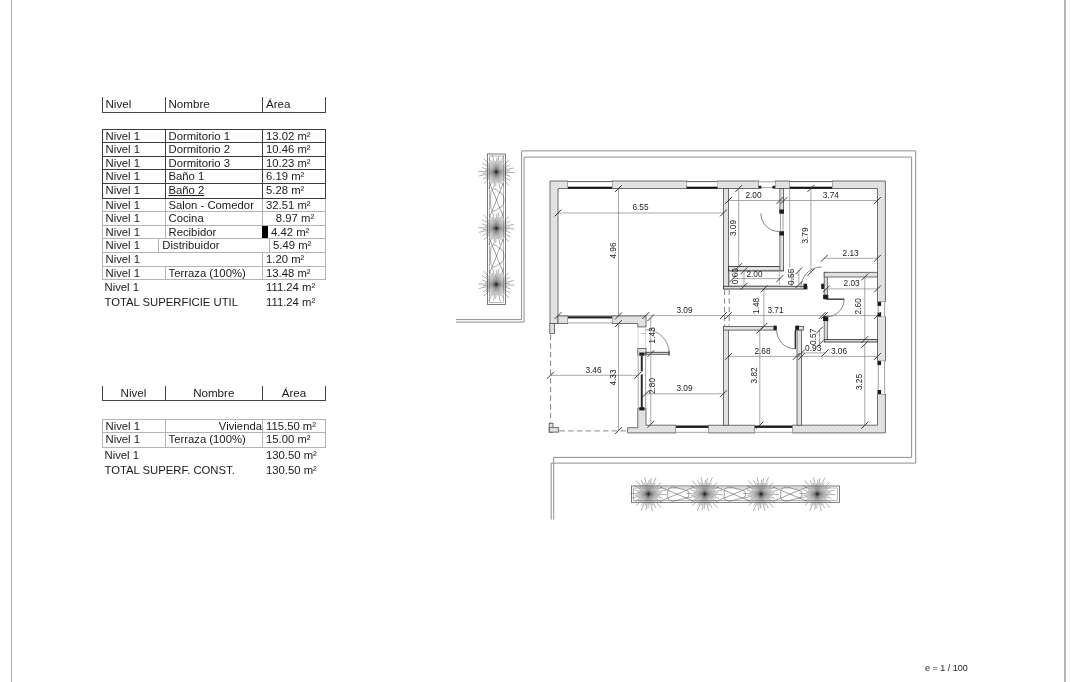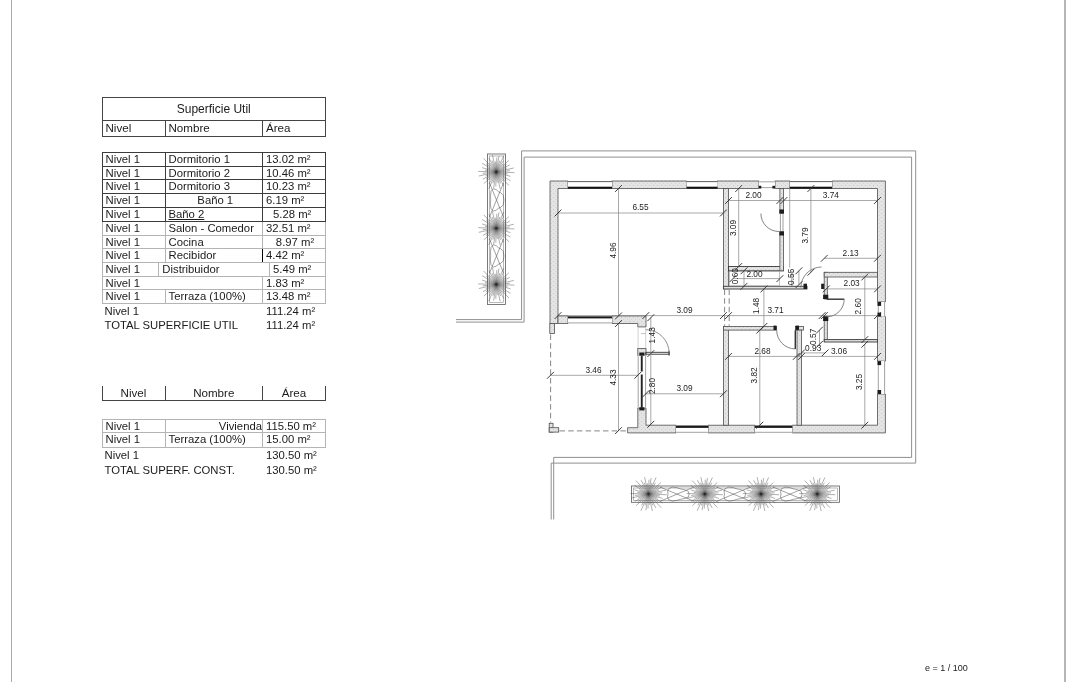--- a/index.html
+++ b/index.html
@@ -11,21 +11,20 @@
 svg{position:absolute;left:0;top:0;}
 </style>
 </head>
 <body>
 
 <div class="abs" style="left:11px;top:0;width:1px;height:682px;background:#aaaaaa;"></div>
 
 <div class="abs" style="left:1064px;top:0;width:2px;height:682px;background:#b5b5b5;"></div>
 
 <div class="tbl" style="left:101.5px;top:97.0px;width:224.5px;font-size:11.3px;">
-<div style="box-sizing:border-box;border:1px solid #444;height:23.6px;line-height:22px;text-align:center;font-size:12px;">Superficie Util</div>
 <div class="row" style="border:1px solid #444;border-top:none;height:16px;line-height:14.5px;font-size:11.6px;">
       <div class="c" style="width:62.0px;text-align:left;padding-left:3px;">Nivel</div>
       <div class="c" style="width:97.5px;border-left:1px solid #444;text-align:left;padding-left:3px;">Nombre</div>
       <div class="c" style="width:63.0px;border-left:1px solid #444;text-align:left;padding-left:3px;">Área</div>
     </div>
 <div style="height:15.6px;"></div>
 <div style="border:1px solid #3c3c3c;">
 <div class="row" style="border-bottom:1px solid #3c3c3c;height:13.6px;line-height:13.6px;">
         <div class="c" style="width:62.0px;text-align:left;padding-left:3px;">Nivel 1</div>
         <div class="c" style="width:97.5px;border-left:1px solid #3c3c3c;text-align:left;padding-left:3px;">Dormitorio 1</div>
@@ -36,54 +35,54 @@
         <div class="c" style="width:97.5px;border-left:1px solid #3c3c3c;text-align:left;padding-left:3px;">Dormitorio 2</div>
         <div class="c" style="width:63.0px;border-left:1px solid #3c3c3c;text-align:left;padding-left:3px;">10.46 m²</div>
       </div>
 <div class="row" style="border-bottom:1px solid #3c3c3c;height:13.6px;line-height:13.6px;">
         <div class="c" style="width:62.0px;text-align:left;padding-left:3px;">Nivel 1</div>
         <div class="c" style="width:97.5px;border-left:1px solid #3c3c3c;text-align:left;padding-left:3px;">Dormitorio 3</div>
         <div class="c" style="width:63.0px;border-left:1px solid #3c3c3c;text-align:left;padding-left:3px;">10.23 m²</div>
       </div>
 <div class="row" style="border-bottom:1px solid #3c3c3c;height:13.6px;line-height:13.6px;">
         <div class="c" style="width:62.0px;text-align:left;padding-left:3px;">Nivel 1</div>
-        <div class="c" style="width:97.5px;border-left:1px solid #3c3c3c;text-align:center;padding-left:3px;">Baño 1</div>
+        <div class="c" style="width:97.5px;border-left:1px solid #3c3c3c;text-align:left;padding-left:3px;">Baño 1</div>
         <div class="c" style="width:63.0px;border-left:1px solid #3c3c3c;text-align:left;padding-left:3px;">6.19 m²</div>
       </div>
 <div class="row" style="height:13.6px;line-height:13.6px;">
         <div class="c" style="width:62.0px;text-align:left;padding-left:3px;">Nivel 1</div>
         <div class="c" style="width:97.5px;border-left:1px solid #3c3c3c;text-align:left;padding-left:3px;text-decoration:underline;">Baño 2</div>
-        <div class="c" style="width:63.0px;border-left:1px solid #3c3c3c;text-align:left;padding-left:10px;">5.28 m²</div>
+        <div class="c" style="width:63.0px;border-left:1px solid #3c3c3c;text-align:left;padding-left:3px;">5.28 m²</div>
       </div>
 </div>
 <div style="border-left:1px solid #b4b4b4;border-right:1px solid #b4b4b4;">
 <div class="row" style="border-bottom:1px solid #b4b4b4;height:13.6px;line-height:13.6px;">
         <div class="c" style="width:62.0px;text-align:left;padding-left:3px;">Nivel 1</div>
         <div class="c" style="width:97.5px;border-left:1px solid #b4b4b4;text-align:left;padding-left:3px;">Salon - Comedor</div>
         <div class="c" style="width:62.0px;border-left:1px solid #b4b4b4;text-align:left;padding-left:3px;">32.51 m²</div>
       </div>
 <div class="row" style="border-bottom:1px solid #b4b4b4;height:13.6px;line-height:13.6px;">
         <div class="c" style="width:62.0px;text-align:left;padding-left:3px;">Nivel 1</div>
         <div class="c" style="width:97.5px;border-left:1px solid #b4b4b4;text-align:left;padding-left:3px;">Cocina</div>
         <div class="c" style="width:62.0px;border-left:1px solid #b4b4b4;text-align:center;padding-left:3px;">8.97 m²</div>
       </div>
 <div class="row" style="border-bottom:1px solid #b4b4b4;height:13.6px;line-height:13.6px;">
         <div class="c" style="width:62.0px;text-align:left;padding-left:3px;">Nivel 1</div>
         <div class="c" style="width:97.5px;border-left:1px solid #b4b4b4;text-align:left;padding-left:3px;">Recibidor</div>
-        <div class="c" style="width:62.0px;border-left:1px solid #000000;text-align:left;padding-left:3px;">4.42 m²</div>
+        <div class="c" style="width:62.0px;border-left:6px solid #000000;text-align:left;padding-left:3px;">4.42 m²</div>
       </div>
 <div class="row" style="border-bottom:1px solid #b4b4b4;height:13.6px;line-height:13.6px;">
         <div class="c" style="width:62.0px;text-align:left;padding-left:3px;">Nivel 1</div>
         <div class="c" style="width:97.5px;border-left:1px solid #b4b4b4;text-align:left;padding-left:3px;">Distribuidor</div>
         <div class="c" style="width:62.0px;border-left:1px solid #b4b4b4;text-align:left;padding-left:3px;margin-left:23px;">5.49 m²</div>
       </div>
 <div class="row" style="border-bottom:1px solid #b4b4b4;height:13.6px;line-height:13.6px;">
         <div class="c" style="width:62.0px;text-align:left;padding-left:3px;">Nivel 1</div>
         <div class="c" style="width:97.5px;border-left:1px solid #b4b4b4;text-align:left;padding-left:3px;margin-top:32px;">Armario</div>
-        <div class="c" style="width:62.0px;border-left:1px solid #b4b4b4;text-align:left;padding-left:3px;">1.83 m²</div>
+        <div class="c" style="width:62.0px;border-left:1px solid #b4b4b4;text-align:left;padding-left:3px;">1.20 m²</div>
       </div>
 <div class="row" style="border-bottom:1px solid #b4b4b4;height:13.6px;line-height:13.6px;">
         <div class="c" style="width:62.0px;text-align:left;padding-left:3px;">Nivel 1</div>
         <div class="c" style="width:97.5px;border-left:1px solid #b4b4b4;text-align:left;padding-left:3px;">Terraza (100%)</div>
         <div class="c" style="width:62.0px;border-left:1px solid #b4b4b4;text-align:left;padding-left:3px;">13.48 m²</div>
       </div>
 </div>
 <div class="row" style="height:14.6px;line-height:14.6px;">
       <div class="c" style="width:63.0px;text-align:left;padding-left:3px;">Nivel 1</div>
       <div class="c" style="width:97.5px;text-align:left;padding-left:3px;"></div>

